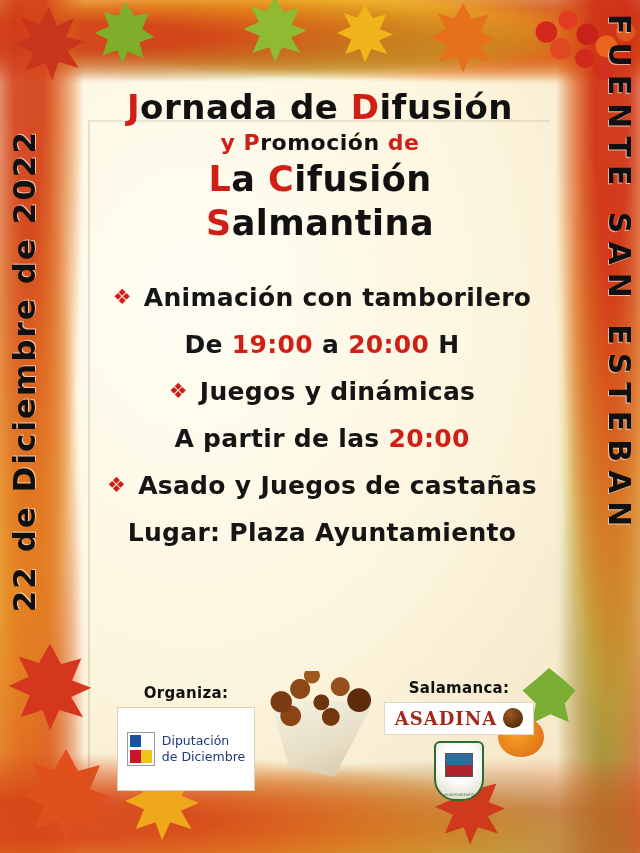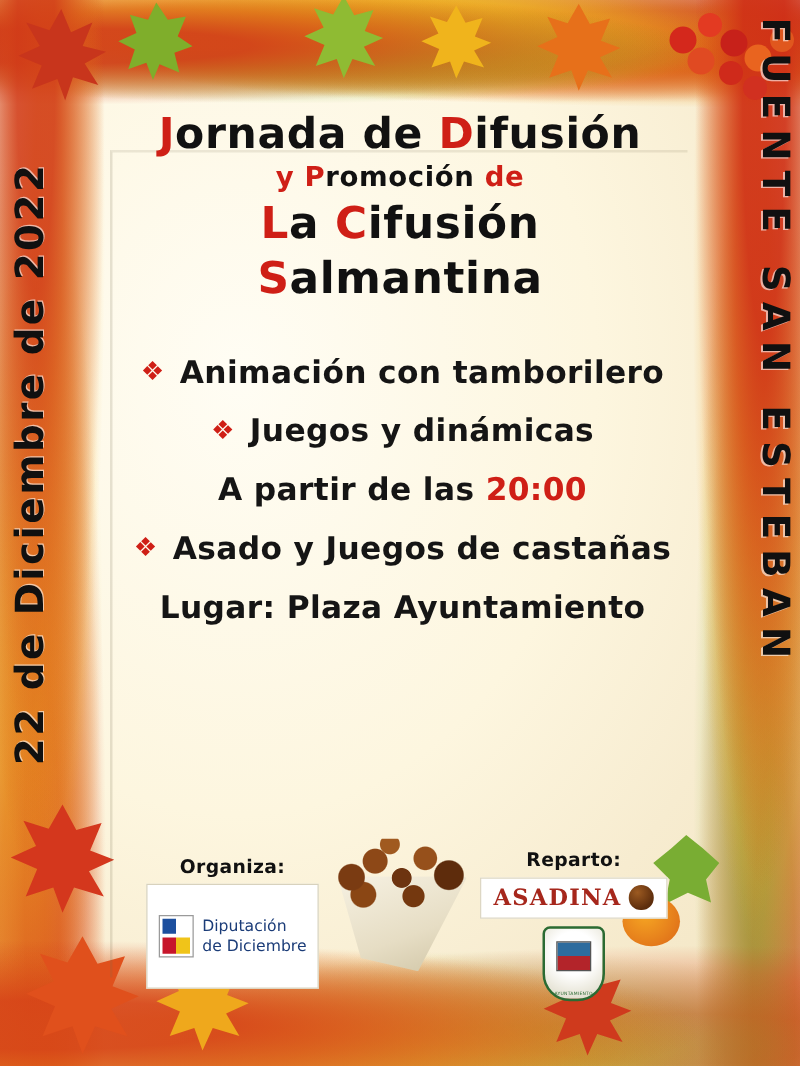--- a/index.html
+++ b/index.html
@@ -399,20 +399,23 @@
   </div>
 
   <div id="program">
 
 
     <div class="prog-line prog-item">
       <span class="bullet">❖</span>
       <span>Animación con tamborilero</span>
     </div>
 
+    <div class="prog-line">
+      <span>De </span><span class="time">19:00</span><span> a </span><span class="time">20:00</span><span> H</span>
+    </div>
 
     <div class="prog-line prog-item">
       <span class="bullet">❖</span>
       <span>Juegos y dinámicas</span>
     </div>
 
     <div class="prog-line">
       <span>A partir de las </span><span class="time">20:00</span>
     </div>
 
@@ -434,21 +437,21 @@
     <div class="logo-box">
       <div class="dip-shield"></div>
       <div class="dip-text">
         <div>Diputación</div>
         <div>de Diciembre</div>
       </div>
     </div>
   </div>
 
   <div id="colabora-block">
-    <div class="credit-label">Reparto:</div>
+    <div class="credit-label">Salamanca:</div>
     <div class="asadina-box">
       <span class="asadina-text">ASADINA</span>
       <span class="chestnut-mark"></span>
     </div>
     <div class="crest">
       <div class="crest-caption">AYUNTAMIENTO</div>
     </div>
   </div>
 
 </div>

